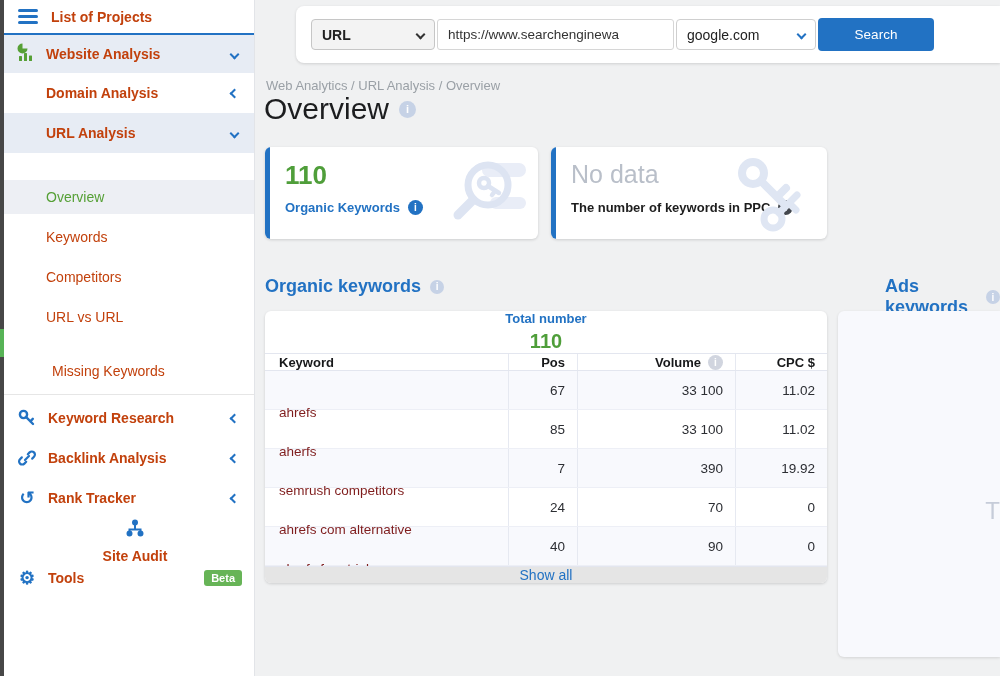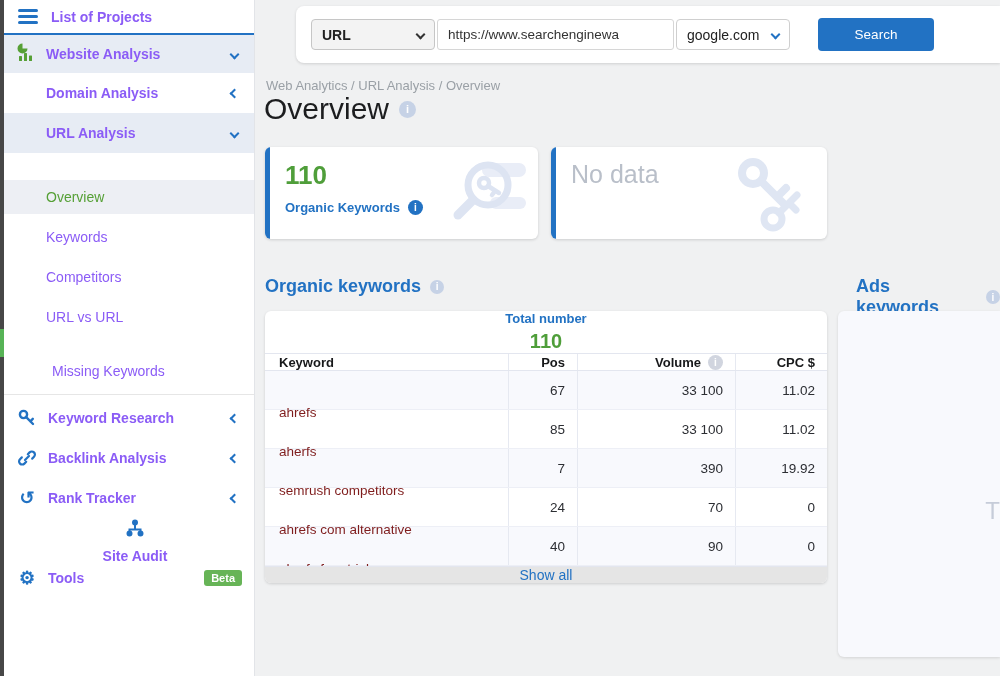--- a/index.html
+++ b/index.html
@@ -11,21 +11,21 @@
     overflow:hidden;
     color:#222;
   }
   
   .rail { position:absolute; left:0; top:0; width:4px; height:676px; background:#474747; z-index:5; }
   .rail-green { position:absolute; left:0; top:329px; width:4px; height:28px; background:#57b356; z-index:6; }
 
   
   .sidebar { position:absolute; left:4px; top:0; width:251px; height:676px; background:#fff; border-right:1px solid #e2e4e8; z-index:4; }
   .srow { position:absolute; left:0; right:0; display:flex; align-items:center; cursor:pointer; }
-  .srow .lbl { font-size:14px; font-weight:bold; color:#8b5cf6; }
+  .srow .lbl { font-size:14px; font-weight:bold; color:#c2410c; }
   .srow .sub { font-weight:500; }
   .row-projects { top:0; height:33px; padding-left:14px; gap:13px; }
   .blue-line { position:absolute; top:33px; left:0; right:0; height:2px; background:#2272c3; }
   .row-website { top:35px; height:38px; background:#e7ecf4; padding-left:12px; gap:10px; }
   .row-domain  { top:73px;  height:40px; padding-left:42px; }
   .row-url     { top:113px; height:40px; background:#e7ecf4; padding-left:42px; }
   .row-overview{ top:180px; height:34px; background:#edeff4; padding-left:42px; }
   .row-overview .lbl { color:#56a036; font-weight:500; }
   .row-kw   { top:218px; height:38px; padding-left:42px; }
   .row-comp { top:258px; height:38px; padding-left:42px; }
@@ -43,21 +43,21 @@
   .glyph-ic { font-size:18px; color:#2272c3; line-height:1; font-style:normal; font-weight:bold; }
   .beta { margin-left:auto; margin-right:12px; background:#67b457; color:#fff; font-size:11px; font-weight:bold; padding:2px 7px; border-radius:3px; }
 
   
   .topbar { position:absolute; left:262px; top:6px; right:0; height:57px; background:#fff; border-radius:8px 0 0 8px; box-shadow:0 1px 3px rgba(0,0,0,.14); z-index:3;margin-left:34px; }
   .sel { position:absolute; height:31px; top:13px; display:flex; align-items:center; border:1px solid #cfcfcf; border-radius:4px; font-size:14px; padding:0 10px; cursor:pointer; background:#fff; }
   .sel .chev { margin:0 0 0 auto; }
   .sel-type { left:15px; width:124px; background:#f3f3f3; border-color:#c6c6c6; font-weight:bold; color:#222; }
   .sel-type .chev { border-color:#333; }
   .query { position:absolute; left:141px; top:13px; width:237px; height:31px; border:1px solid #d6d6d6; border-radius:3px; padding:0 10px; font-size:13.5px; color:#333; font-family:"Liberation Sans",sans-serif; }
-  .sel-engine { left:380px; width:114px; color:#222; }
+  .sel-engine { left:380px; width:140px; color:#222; }
   .search-btn { position:absolute; left:522px; top:12px; width:116px; height:33px; background:#2272c3; border:none; border-radius:4px; color:#fff; font-size:13.5px; font-family:"Liberation Sans",sans-serif; cursor:pointer; }
 
   
   .breadcrumb { position:absolute; left:266px; top:78px; font-size:13px; color:#9aa0a6; }
   .page-title { position:absolute; left:264px; top:92px; font-size:30px; font-weight:400; color:#1c1d1f; display:flex; align-items:center; gap:10px; }
   .info { display:inline-flex; width:15px; height:15px; border-radius:50%; background:#c6d2e6; color:#fff; font-size:10px; font-weight:bold; align-items:center; justify-content:center; font-style:normal; flex:none; cursor:pointer; }
   .info.blue { background:#2272c3; }
   .info.dark { background:#43474d; }
   .info.gray { background:#d1d5df; }
   .info.lg { width:17px; height:17px; font-size:11px; }
@@ -69,21 +69,21 @@
   .card-ppc { left:551px; width:276px; }
   .scard .val { margin:13px 0 0 20px; font-size:26px; font-weight:bold; color:#4f9e3a; }
   .card-ppc .val { color:#b9bfc9; font-weight:500; font-size:25px; }
   .scard .cl { margin:9px 0 0 20px; font-size:13px; font-weight:bold; display:flex; align-items:center; gap:8px; }
   .card-organic .cl { color:#2272c3; }
   .card-ppc .cl { color:#1d1d1d; margin-top:11px; }
   .wm { position:absolute; top:8px; right:8px; }
 
   
   .sect { position:absolute; top:276px; font-size:18px; font-weight:bold; color:#2272c3; display:flex; align-items:center; gap:9px; }
-  .sect-organic { left:265px; } .sect-ads { left:856px; }
+  .sect-organic { left:265px; } .sect-ads { left:885px; }
   .sect .info { width:14px; height:14px; }
 
   
   .okcard { position:absolute; left:265px; top:311px; width:562px; height:272px; background:#fff; border-radius:6px; box-shadow:0 1px 3px rgba(0,0,0,.15); display:flex; flex-direction:column; overflow:hidden; }
   .total { height:71px; display:flex; flex-direction:column; align-items:center; justify-content:center; gap:4px; }
   .total .tl { font-size:13px; font-weight:bold; color:#2272c3; }
   .total .tv { font-size:20px; font-weight:bold; color:#4f9e3a; }
   .trow { display:flex; align-items:stretch; height:39px; font-size:13.5px; border-bottom:1px solid #edeff6; }
   .thead { height:37px; border-top:1px solid #e3e6ef; border-bottom:1px solid #e3e6ef; font-weight:bold; font-size:13px; color:#17181a; }
   .c1 { width:243px; display:flex; align-items:center; padding-left:14px; }
@@ -257,20 +257,24 @@
   <div class="accent"></div>
   <svg class="wm" width="112" height="80" viewBox="0 0 112 80">
     <g fill="none" stroke="#dfe6f3" stroke-linecap="round">
         <circle cx="46" cy="18" r="11" stroke-width="8"></circle>
         <path d="M54 26 L78 50 M70 42 l9-9" stroke-width="8"></path>
         <circle cx="66" cy="64" r="9" stroke-width="7"></circle>
         <path d="M72 58 L90 40 M82 48 l7 7" stroke-width="7"></path>
       </g>
   </svg>
   <div class="val">No data</div>
+  <div class="cl">
+    <span>The number of keywords in PPC</span>
+    <span class="info dark">i</span>
+  </div>
 </div>
 
 <div class="sect sect-organic">
   <span>Organic keywords</span>
   <span class="info">i</span>
 </div>
 <div class="sect sect-ads">
   <span>Ads keywords</span>
   <span class="info">i</span>
 </div>

